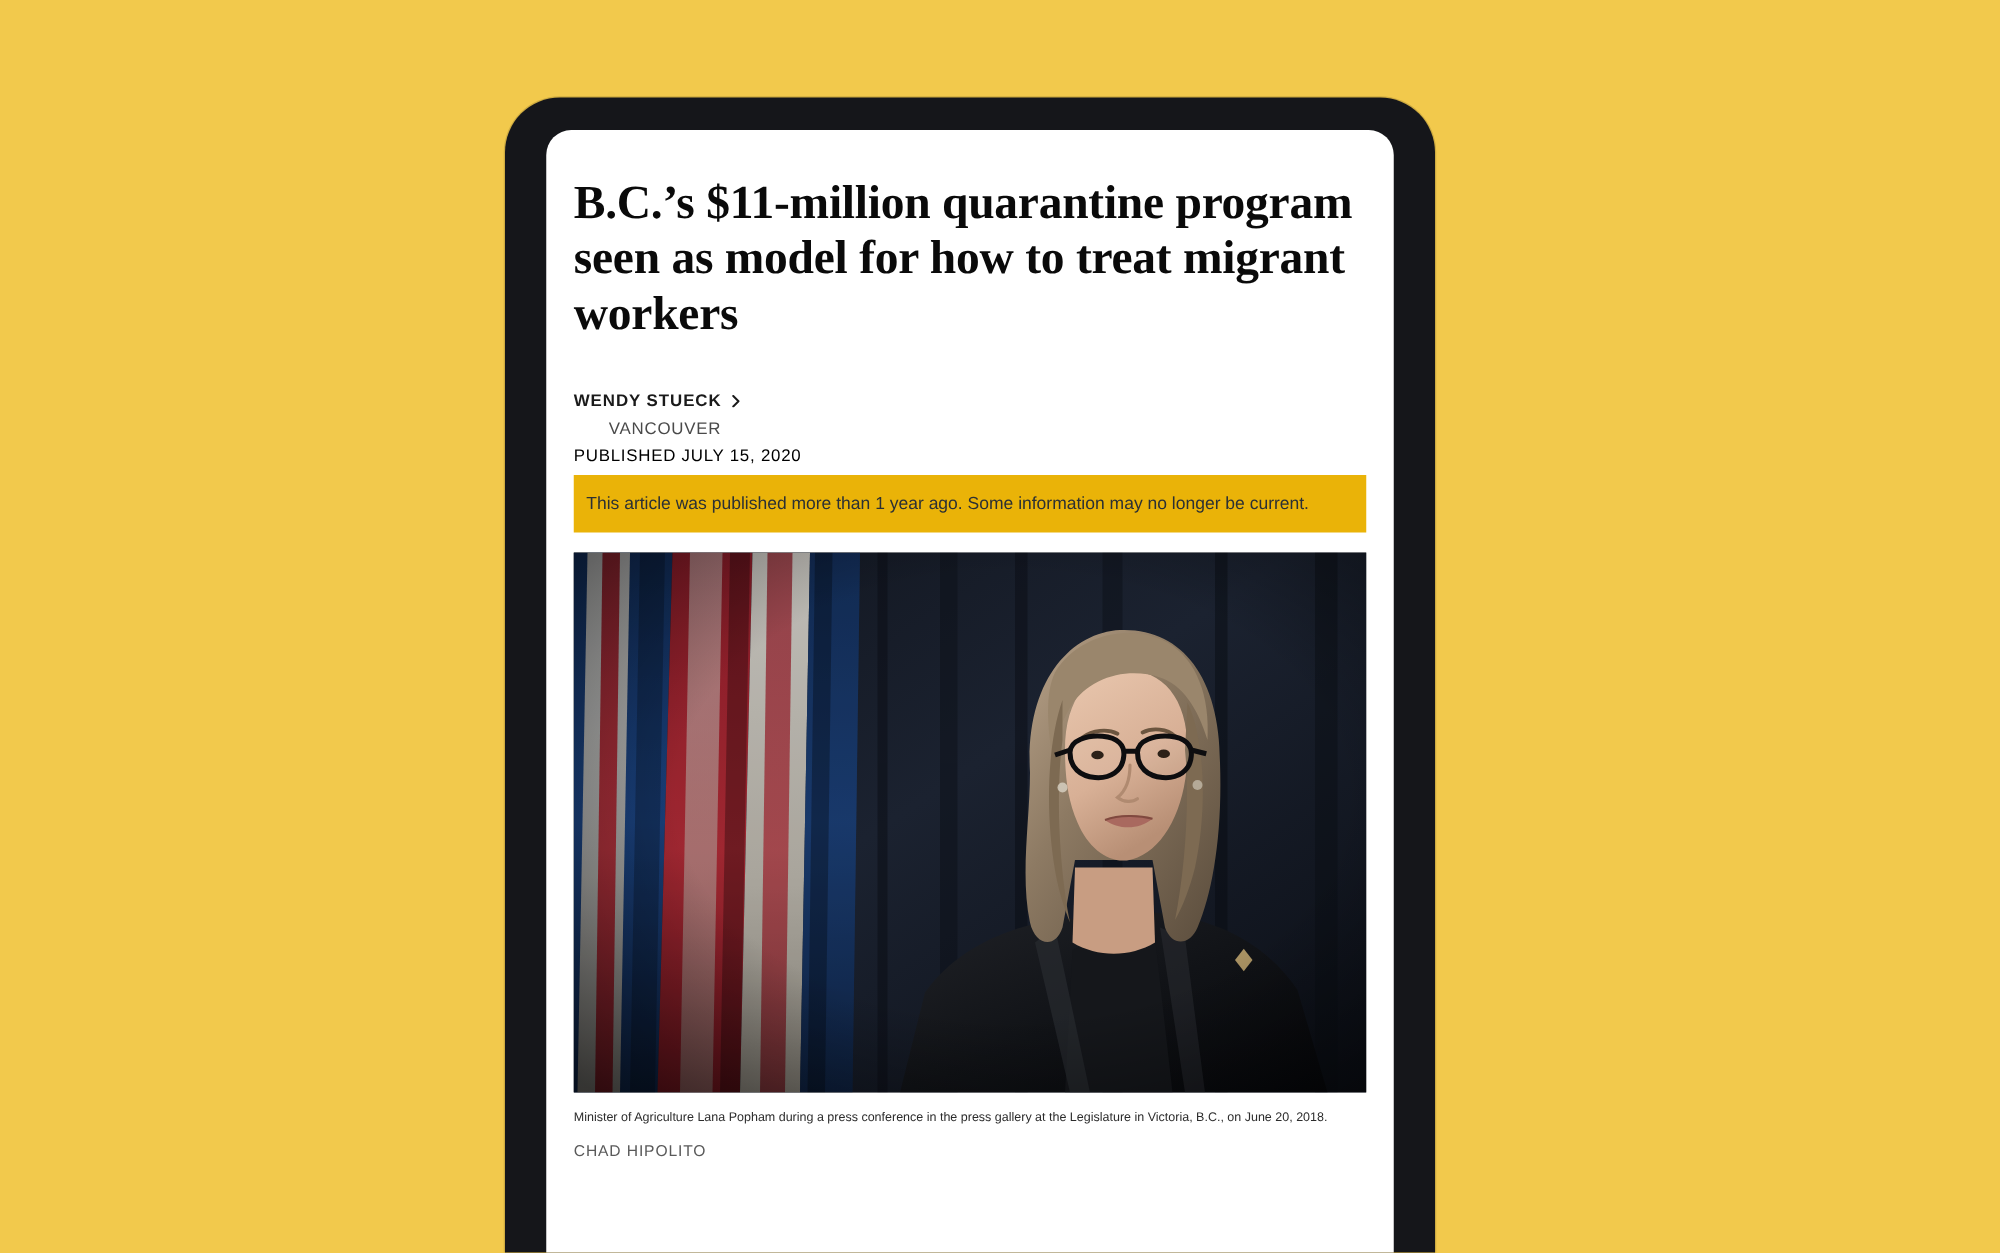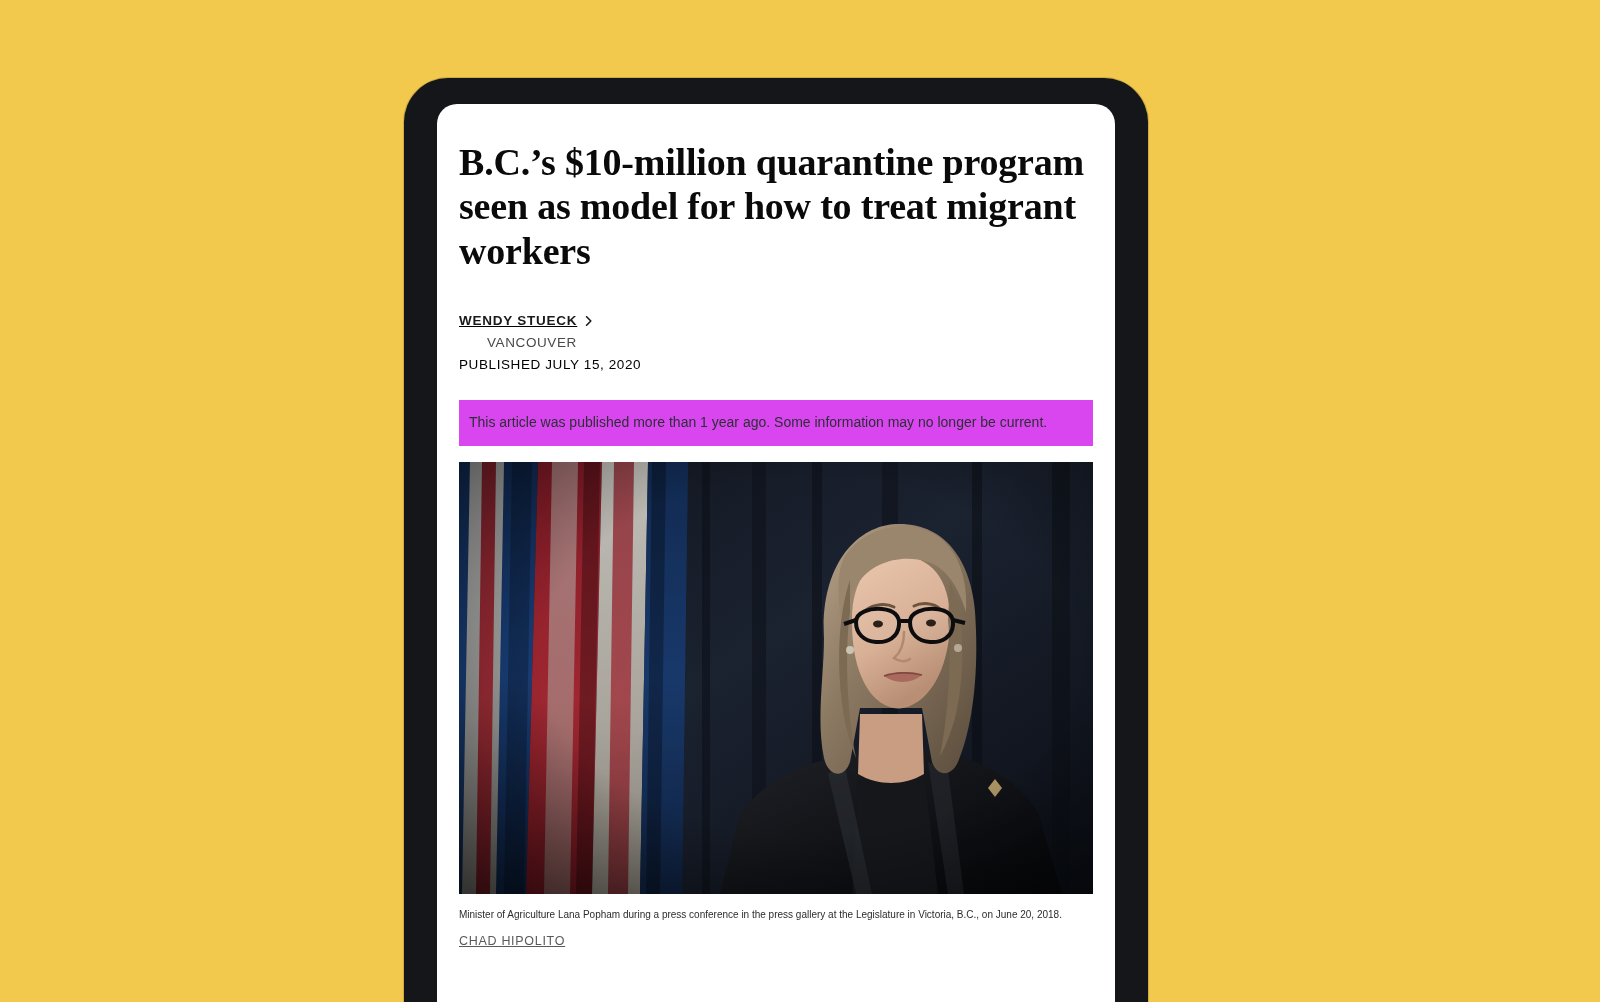--- a/index.html
+++ b/index.html
@@ -55,21 +55,20 @@
   }
 
   .byline-block {
     margin-top: 40px;
   }
 
   .byline-row {
     display: flex;
     align-items: center;
     gap: 7px;
-    text-decoration: underline;
   }
 
   .byline-author {
     font-size: 13.5px;
     font-weight: bold;
     letter-spacing: 0.75px;
     color: #1a1a1a;
     text-transform: uppercase;
   }
 
@@ -93,22 +92,22 @@
 
   .byline-published {
     margin-top: 7px;
     font-size: 13.5px;
     letter-spacing: 0.6px;
     color: #000000;
     text-transform: uppercase;
   }
 
   .notice-banner {
-    margin-top: 28px;
-    background: #d946ef;
+    margin-top: 8px;
+    background: #eab308;
     color: #2b3034;
     font-size: 14px;
     line-height: 1.35;
     padding: 13px 12px 14px 10px;
     box-sizing: border-box;
   }
 
   
   .photo-wrap {
     margin-top: 16px;
@@ -127,32 +126,31 @@
     line-height: 1.45;
     color: #2c2c2c;
   }
 
   .credit {
     margin-top: 11px;
     font-size: 12.5px;
     letter-spacing: 0.7px;
     color: #5a5a5a;
     text-transform: uppercase;
-    text-decoration: underline;
   }
 </style>
 </head>
 <body>
 
 <div id="device-frame">
   <div id="device-screen">
 
     <div class="article">
 
-      <h1 class="headline">B.C.’s $10-million quarantine program seen as model for how to treat migrant workers</h1>
+      <h1 class="headline">B.C.’s $11-million quarantine program seen as model for how to treat migrant workers</h1>
 
       <div class="byline-block">
 
         <div class="byline-row">
           <span class="byline-author">WENDY STUECK</span>
           <span class="chevron-icon">
             <svg width="10" height="10" viewBox="0 0 10 10" aria-hidden="true">
               <path d="M2.6 0.8 L6.8 5 L2.6 9.2" fill="none" stroke="#1a1a1a" stroke-width="1.6" stroke-linecap="round" stroke-linejoin="round"></path>
             </svg>
           </span>

